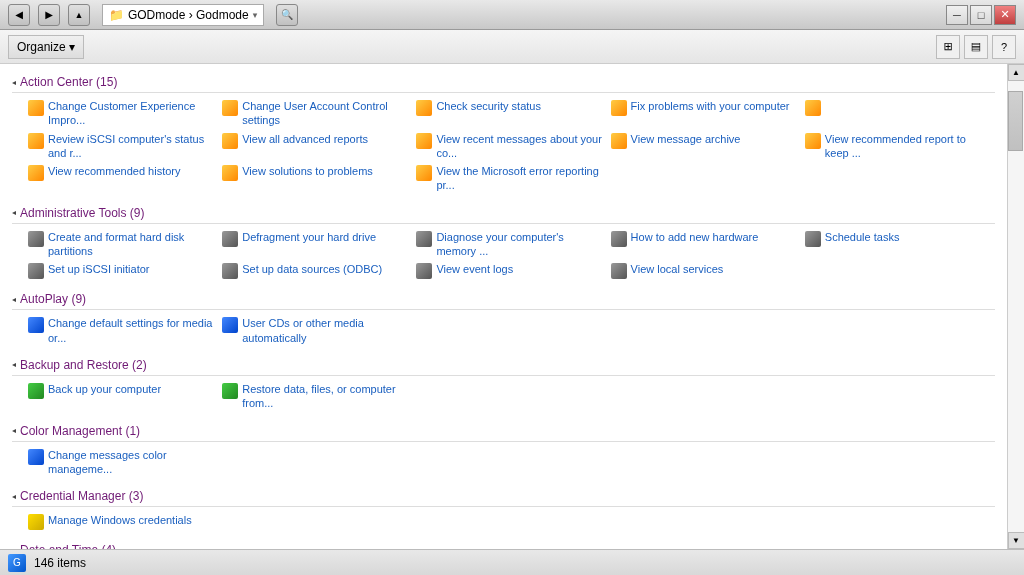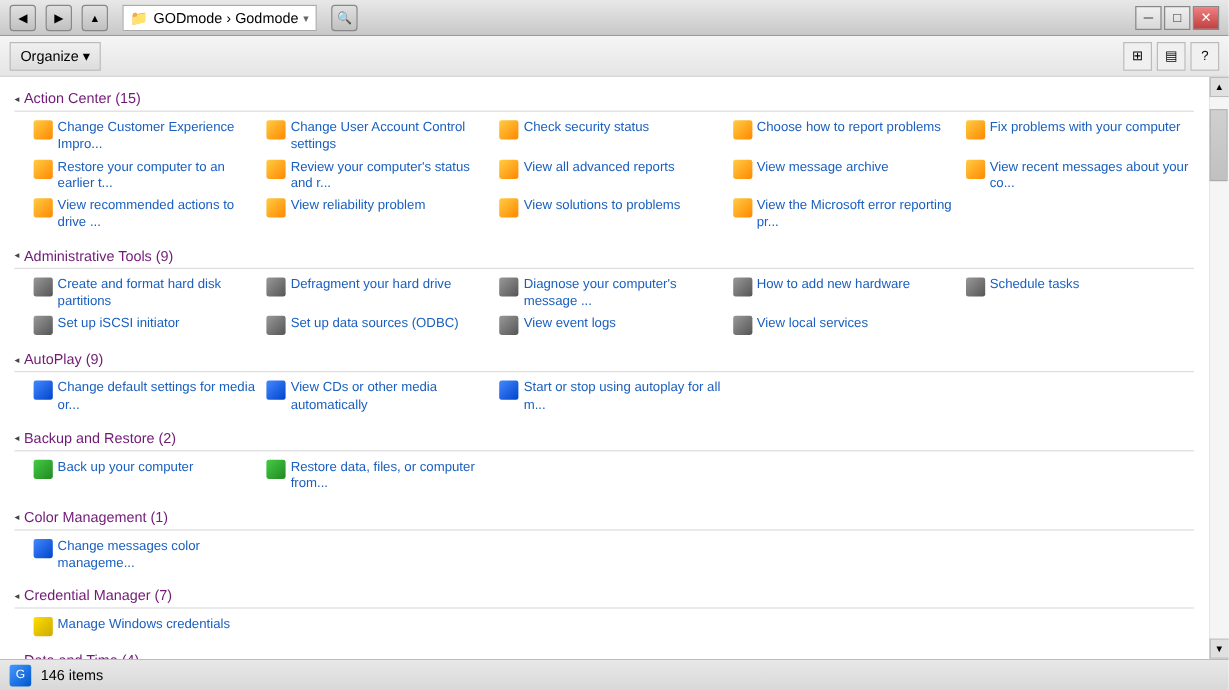--- a/index.html
+++ b/index.html
@@ -278,53 +278,48 @@
           <div class="item">
             <span class="item-icon" style="background: linear-gradient(135deg, rgb(255, 204, 68), rgb(255, 136, 0)); border-radius: 2px; display: inline-block; width: 16px; height: 16px; flex-shrink: 0;"></span>
             <span class="item-text">Change User Account Control settings</span>
           </div>
           <div class="item">
             <span class="item-icon" style="background: linear-gradient(135deg, rgb(255, 204, 68), rgb(255, 136, 0)); border-radius: 2px; display: inline-block; width: 16px; height: 16px; flex-shrink: 0;"></span>
             <span class="item-text">Check security status</span>
           </div>
           <div class="item">
             <span class="item-icon" style="background: linear-gradient(135deg, rgb(255, 204, 68), rgb(255, 136, 0)); border-radius: 2px; display: inline-block; width: 16px; height: 16px; flex-shrink: 0;"></span>
-            <span class="item-text">Choose how to report problems</span>
-          </div>
-          <div class="item">
-            <span class="item-icon" style="background: linear-gradient(135deg, rgb(255, 204, 68), rgb(255, 136, 0)); border-radius: 2px; display: inline-block; width: 16px; height: 16px; flex-shrink: 0;"></span>
             <span class="item-text">Fix problems with your computer</span>
           </div>
           <div class="item">
             <span class="item-icon" style="background: linear-gradient(135deg, rgb(255, 204, 68), rgb(255, 136, 0)); border-radius: 2px; display: inline-block; width: 16px; height: 16px; flex-shrink: 0;"></span>
-            <span class="item-text">Restore your computer to an earlier t...</span>
-          </div>
-          <div class="item">
-            <span class="item-icon" style="background: linear-gradient(135deg, rgb(255, 204, 68), rgb(255, 136, 0)); border-radius: 2px; display: inline-block; width: 16px; height: 16px; flex-shrink: 0;"></span>
-            <span class="item-text">Review your computer's status and r...</span>
+          </div>
+          <div class="item">
+            <span class="item-icon" style="background: linear-gradient(135deg, rgb(255, 204, 68), rgb(255, 136, 0)); border-radius: 2px; display: inline-block; width: 16px; height: 16px; flex-shrink: 0;"></span>
+            <span class="item-text">Review iSCSI computer's status and r...</span>
           </div>
           <div class="item">
             <span class="item-icon" style="background: linear-gradient(135deg, rgb(255, 204, 68), rgb(255, 136, 0)); border-radius: 2px; display: inline-block; width: 16px; height: 16px; flex-shrink: 0;"></span>
             <span class="item-text">View all advanced reports</span>
           </div>
           <div class="item">
             <span class="item-icon" style="background: linear-gradient(135deg, rgb(255, 204, 68), rgb(255, 136, 0)); border-radius: 2px; display: inline-block; width: 16px; height: 16px; flex-shrink: 0;"></span>
+            <span class="item-text">View recent messages about your co...</span>
+          </div>
+          <div class="item">
+            <span class="item-icon" style="background: linear-gradient(135deg, rgb(255, 204, 68), rgb(255, 136, 0)); border-radius: 2px; display: inline-block; width: 16px; height: 16px; flex-shrink: 0;"></span>
             <span class="item-text">View message archive</span>
           </div>
           <div class="item">
             <span class="item-icon" style="background: linear-gradient(135deg, rgb(255, 204, 68), rgb(255, 136, 0)); border-radius: 2px; display: inline-block; width: 16px; height: 16px; flex-shrink: 0;"></span>
-            <span class="item-text">View recent messages about your co...</span>
-          </div>
-          <div class="item">
-            <span class="item-icon" style="background: linear-gradient(135deg, rgb(255, 204, 68), rgb(255, 136, 0)); border-radius: 2px; display: inline-block; width: 16px; height: 16px; flex-shrink: 0;"></span>
-            <span class="item-text">View recommended actions to drive ...</span>
-          </div>
-          <div class="item">
-            <span class="item-icon" style="background: linear-gradient(135deg, rgb(255, 204, 68), rgb(255, 136, 0)); border-radius: 2px; display: inline-block; width: 16px; height: 16px; flex-shrink: 0;"></span>
-            <span class="item-text">View reliability problem</span>
+            <span class="item-text">View recommended report to keep ...</span>
+          </div>
+          <div class="item">
+            <span class="item-icon" style="background: linear-gradient(135deg, rgb(255, 204, 68), rgb(255, 136, 0)); border-radius: 2px; display: inline-block; width: 16px; height: 16px; flex-shrink: 0;"></span>
+            <span class="item-text">View recommended history</span>
           </div>
           <div class="item">
             <span class="item-icon" style="background: linear-gradient(135deg, rgb(255, 204, 68), rgb(255, 136, 0)); border-radius: 2px; display: inline-block; width: 16px; height: 16px; flex-shrink: 0;"></span>
             <span class="item-text">View solutions to problems</span>
           </div>
           <div class="item">
             <span class="item-icon" style="background: linear-gradient(135deg, rgb(255, 204, 68), rgb(255, 136, 0)); border-radius: 2px; display: inline-block; width: 16px; height: 16px; flex-shrink: 0;"></span>
             <span class="item-text">View the Microsoft error reporting pr...</span>
           </div>
         </div>
@@ -338,21 +333,21 @@
           <div class="item">
             <span class="item-icon" style="background: linear-gradient(135deg, rgb(153, 153, 153), rgb(85, 85, 85)); border-radius: 2px; display: inline-block; width: 16px; height: 16px; flex-shrink: 0;"></span>
             <span class="item-text">Create and format hard disk partitions</span>
           </div>
           <div class="item">
             <span class="item-icon" style="background: linear-gradient(135deg, rgb(153, 153, 153), rgb(85, 85, 85)); border-radius: 2px; display: inline-block; width: 16px; height: 16px; flex-shrink: 0;"></span>
             <span class="item-text">Defragment your hard drive</span>
           </div>
           <div class="item">
             <span class="item-icon" style="background: linear-gradient(135deg, rgb(153, 153, 153), rgb(85, 85, 85)); border-radius: 2px; display: inline-block; width: 16px; height: 16px; flex-shrink: 0;"></span>
-            <span class="item-text">Diagnose your computer's message ...</span>
+            <span class="item-text">Diagnose your computer's memory ...</span>
           </div>
           <div class="item">
             <span class="item-icon" style="background: linear-gradient(135deg, rgb(153, 153, 153), rgb(85, 85, 85)); border-radius: 2px; display: inline-block; width: 16px; height: 16px; flex-shrink: 0;"></span>
             <span class="item-text">How to add new hardware</span>
           </div>
           <div class="item">
             <span class="item-icon" style="background: linear-gradient(135deg, rgb(153, 153, 153), rgb(85, 85, 85)); border-radius: 2px; display: inline-block; width: 16px; height: 16px; flex-shrink: 0;"></span>
             <span class="item-text">Schedule tasks</span>
           </div>
           <div class="item">
@@ -378,25 +373,21 @@
           <span class="category-arrow">◂</span>
           <span class="category-title">AutoPlay (9)</span>
         </div>
         <div class="category-items">
           <div class="item">
             <span class="item-icon" style="background: linear-gradient(135deg, rgb(68, 136, 255), rgb(0, 68, 204)); border-radius: 2px; display: inline-block; width: 16px; height: 16px; flex-shrink: 0;"></span>
             <span class="item-text">Change default settings for media or...</span>
           </div>
           <div class="item">
             <span class="item-icon" style="background: linear-gradient(135deg, rgb(68, 136, 255), rgb(0, 68, 204)); border-radius: 2px; display: inline-block; width: 16px; height: 16px; flex-shrink: 0;"></span>
-            <span class="item-text">View CDs or other media automatically</span>
-          </div>
-          <div class="item">
-            <span class="item-icon" style="background: linear-gradient(135deg, rgb(68, 136, 255), rgb(0, 68, 204)); border-radius: 2px; display: inline-block; width: 16px; height: 16px; flex-shrink: 0;"></span>
-            <span class="item-text">Start or stop using autoplay for all m...</span>
+            <span class="item-text">User CDs or other media automatically</span>
           </div>
         </div>
       </div>
       <div class="category">
         <div class="category-header">
           <span class="category-arrow">◂</span>
           <span class="category-title">Backup and Restore (2)</span>
         </div>
         <div class="category-items">
           <div class="item">
@@ -417,21 +408,21 @@
         <div class="category-items">
           <div class="item">
             <span class="item-icon" style="background: linear-gradient(135deg, rgb(68, 136, 255), rgb(0, 68, 204)); border-radius: 2px; display: inline-block; width: 16px; height: 16px; flex-shrink: 0;"></span>
             <span class="item-text">Change messages color manageme...</span>
           </div>
         </div>
       </div>
       <div class="category">
         <div class="category-header">
           <span class="category-arrow">◂</span>
-          <span class="category-title">Credential Manager (7)</span>
+          <span class="category-title">Credential Manager (3)</span>
         </div>
         <div class="category-items">
           <div class="item">
             <span class="item-icon" style="background: linear-gradient(135deg, rgb(255, 221, 0), rgb(204, 170, 0)); border-radius: 2px; display: inline-block; width: 16px; height: 16px; flex-shrink: 0;"></span>
             <span class="item-text">Manage Windows credentials</span>
           </div>
         </div>
       </div>
       <div class="category">
         <div class="category-header">

